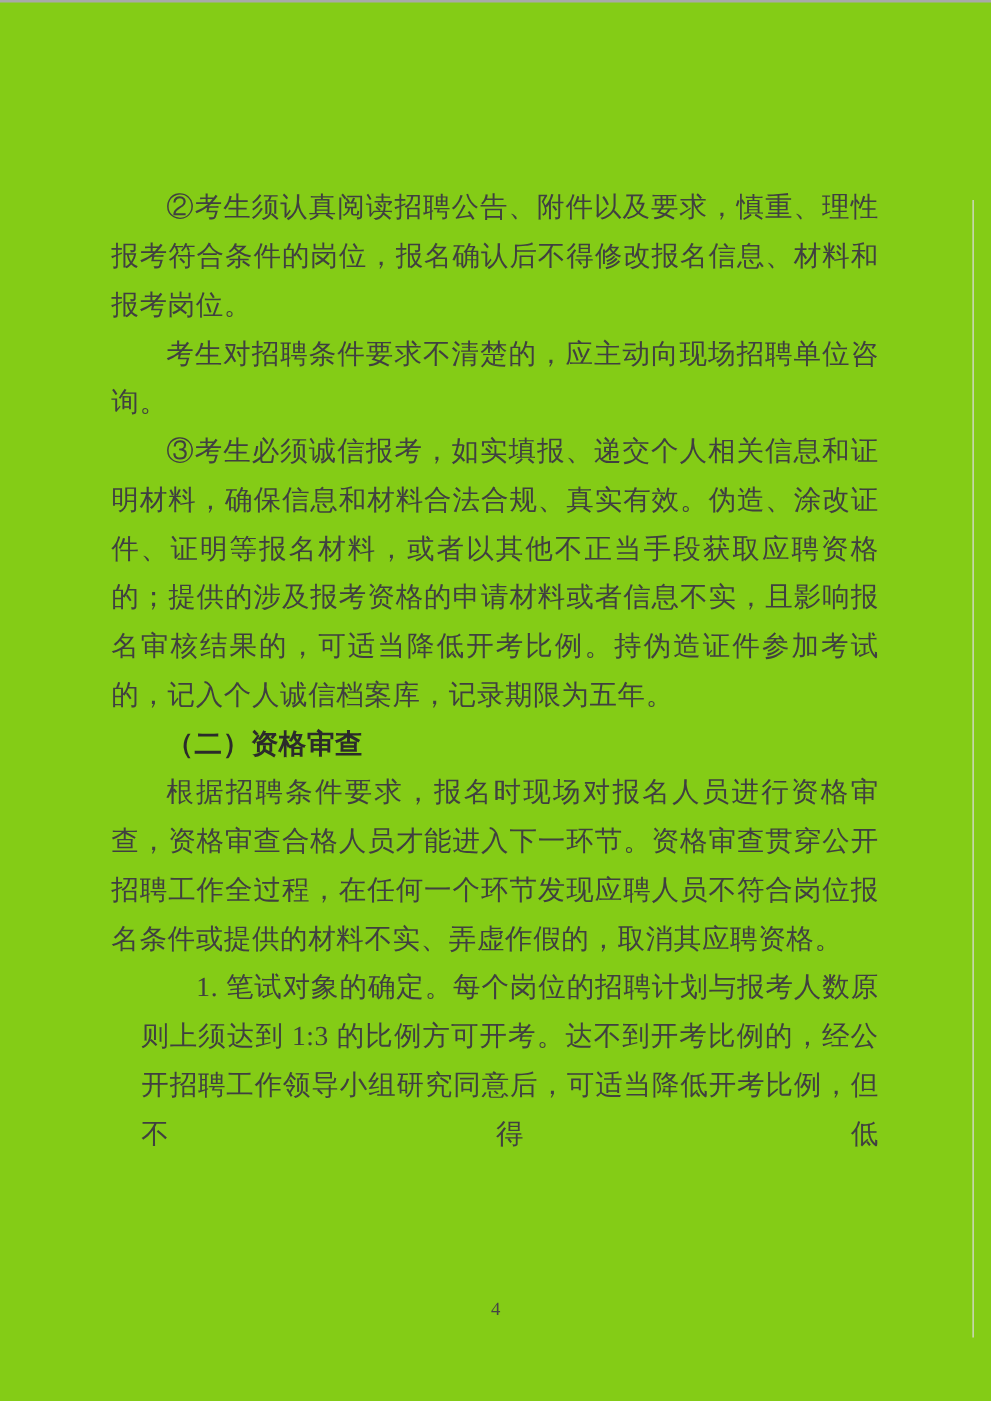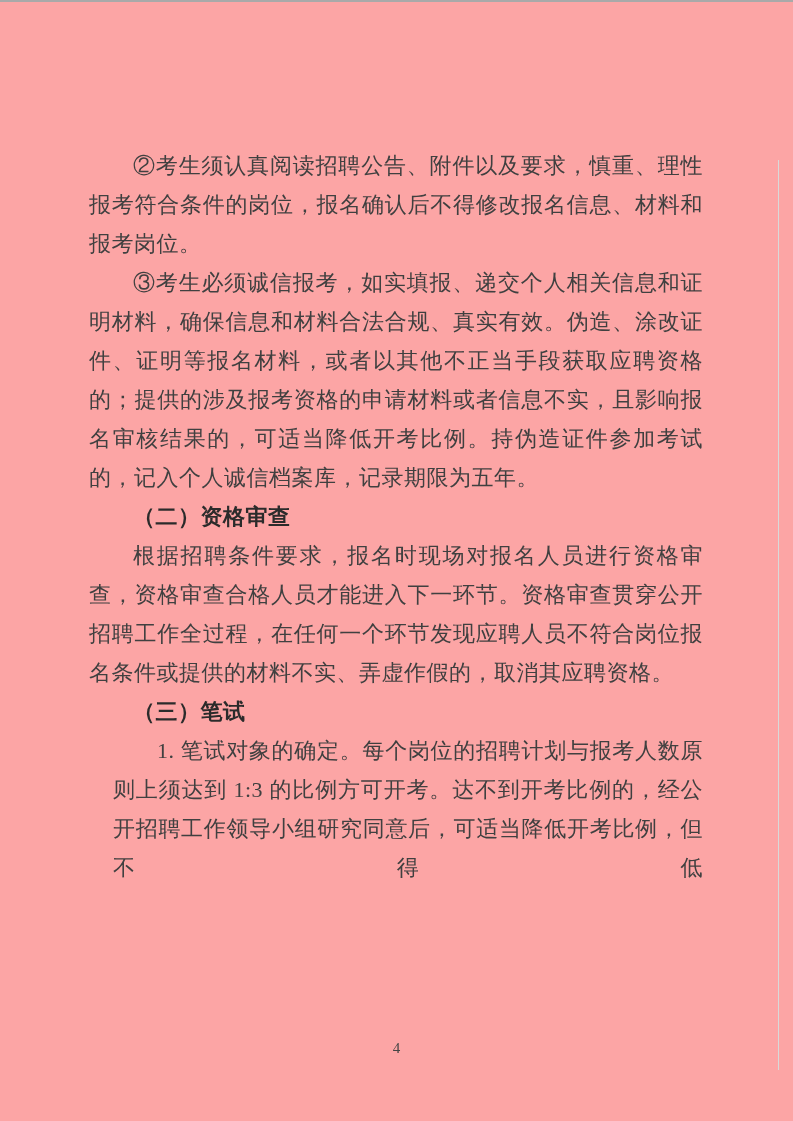--- a/index.html
+++ b/index.html
@@ -4,21 +4,21 @@
 <style>
   html, body {
     margin: 0;
     padding: 0;
     background: #ffffff;
   }
   .page {
     position: relative;
     width: 793px;
     height: 1121px;
-    background: #fca5a5;
+    background: #84cc16;
     overflow: hidden;
     font-family: "Liberation Serif", "DejaVu Serif", serif;
   }
   .scan-top-edge {
     position: absolute;
     top: 0;
     left: 0;
     width: 100%;
     height: 2px;
     background: #a9a9a9;
@@ -68,20 +68,20 @@
   }
 </style>
 </head>
 <body>
 
 <div class="page">
   <div class="scan-top-edge"></div>
   <div class="scan-right-line"></div>
   <div class="content" id="doc-body">
       <p class="body">②考生须认真阅读招聘公告、附件以及要求，慎重、理性报考符合条件的岗位，报名确认后不得修改报名信息、材料和报考岗位。</p>
+      <p class="body">考生对招聘条件要求不清楚的，应主动向现场招聘单位咨询。</p>
       <p class="body">③考生必须诚信报考，如实填报、递交个人相关信息和证明材料，确保信息和材料合法合规、真实有效。伪造、涂改证件、证明等报名材料，或者以其他不正当手段获取应聘资格的；提供的涉及报考资格的申请材料或者信息不实，且影响报名审核结果的，可适当降低开考比例。持伪造证件参加考试的，记入个人诚信档案库，记录期限为五年。</p>
       <p class="heading">（二）资格审查</p>
       <p class="body">根据招聘条件要求，报名时现场对报名人员进行资格审查，资格审查合格人员才能进入下一环节。资格审查贯穿公开招聘工作全过程，在任何一个环节发现应聘人员不符合岗位报名条件或提供的材料不实、弄虚作假的，取消其应聘资格。</p>
-      <p class="heading">（三）笔试</p>
       <p class="body continues">1. 笔试对象的确定。每个岗位的招聘计划与报考人数原则上须达到 1:3 的比例方可开考。达不到开考比例的，经公开招聘工作领导小组研究同意后，可适当降低开考比例，但不得低</p>
     </div>
   <div class="footer">4</div>
 </div>
 
 </body></html>

